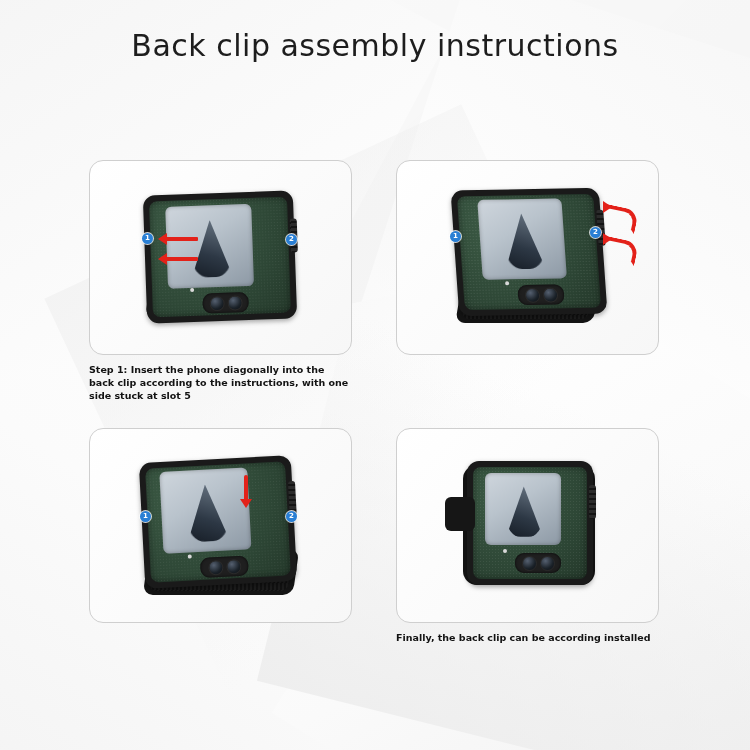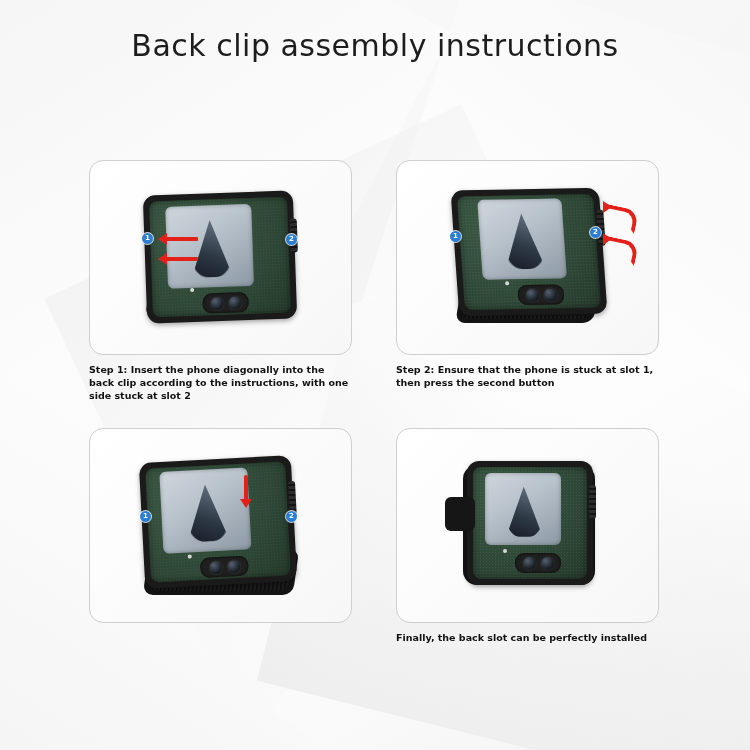--- a/index.html
+++ b/index.html
@@ -293,21 +293,21 @@
 
           <div>
             <div class="arr-line" style="left:76px; top:76px; width:32px;"></div>
             <div class="arr-head head-left" style="left:68px; top:72px;"></div>
           </div>
           <div>
             <div class="arr-line" style="left:76px; top:96px; width:32px;"></div>
             <div class="arr-head head-left" style="left:68px; top:92px;"></div>
           </div>
         </div>
-        <div class="caption">Step 1: Insert the phone diagonally into the back clip according to the instructions, with one side stuck at slot 2</div>
+        <div class="caption">Step 1: Insert the phone diagonally into the back clip according to the instructions, with one side stuck at slot 5</div>
       </div>
 
       <div class="step">
         <div class="panel">
           <div class="clip-base" style="left:62px; top:118px; width:138px; height:44px; transform:skewX(-10deg);"></div>
           <div class="case" style="left:58px; top:28px; width:148px; height:126px; transform: rotate(-4deg) skewY(3deg);">
             <div class="leather"></div>
             <div class="screen" style="left:26px; top:10px; width:84px; height:80px;">
               <div class="swirl"></div>
             </div>
@@ -318,21 +318,20 @@
             <div class="flash" style="left:48px; top:92px;"></div>
             <div class="side-btns" style="right:-3px; top:22px; height:36px;"></div>
           </div>
           <div class="marker" style="left:53px; top:70px;">1</div>
           <div class="marker" style="left:193px; top:66px;">2</div>
           <div class="curve-arrow" style="left:206px; top:46px;"></div>
           <div class="arr-head head-right" style="left:206px; top:40px;"></div>
           <div class="curve-arrow" style="left:206px; top:78px;"></div>
           <div class="arr-head head-right" style="left:206px; top:72px;"></div>
         </div>
-        <div class="caption">Step 2: Ensure that the phone is stuck at slot 1, then press the second button</div>
       </div>
     </div>
 
     <div class="row">
 
       <div class="step">
         <div class="panel">
           <div class="clip-base" style="left:56px; top:120px; width:150px; height:46px; transform:skewX(-8deg);"></div>
           <div class="case" style="left:52px; top:30px; width:152px; height:126px; transform: rotate(-3deg);">
             <div class="leather"></div>
@@ -365,18 +364,18 @@
             </div>
             <div class="lens-block" style="left:48px; top:92px; width:46px; height:20px;">
               <div class="lens"></div>
               <div class="lens"></div>
             </div>
             <div class="flash" style="left:36px; top:88px;"></div>
             <div class="side-btns" style="right:-3px; top:24px; height:34px;"></div>
           </div>
           <div style="position:absolute; left:48px; top:68px; width:30px; height:34px; background:#161616; border-radius:6px;"></div>
         </div>
-        <div class="caption">Finally, the back slot can be perfectly installed</div>
+        <div class="caption">Finally, the back clip can be according installed</div>
       </div>
     </div>
 
   </div>
 </div>
 
 </body></html>

